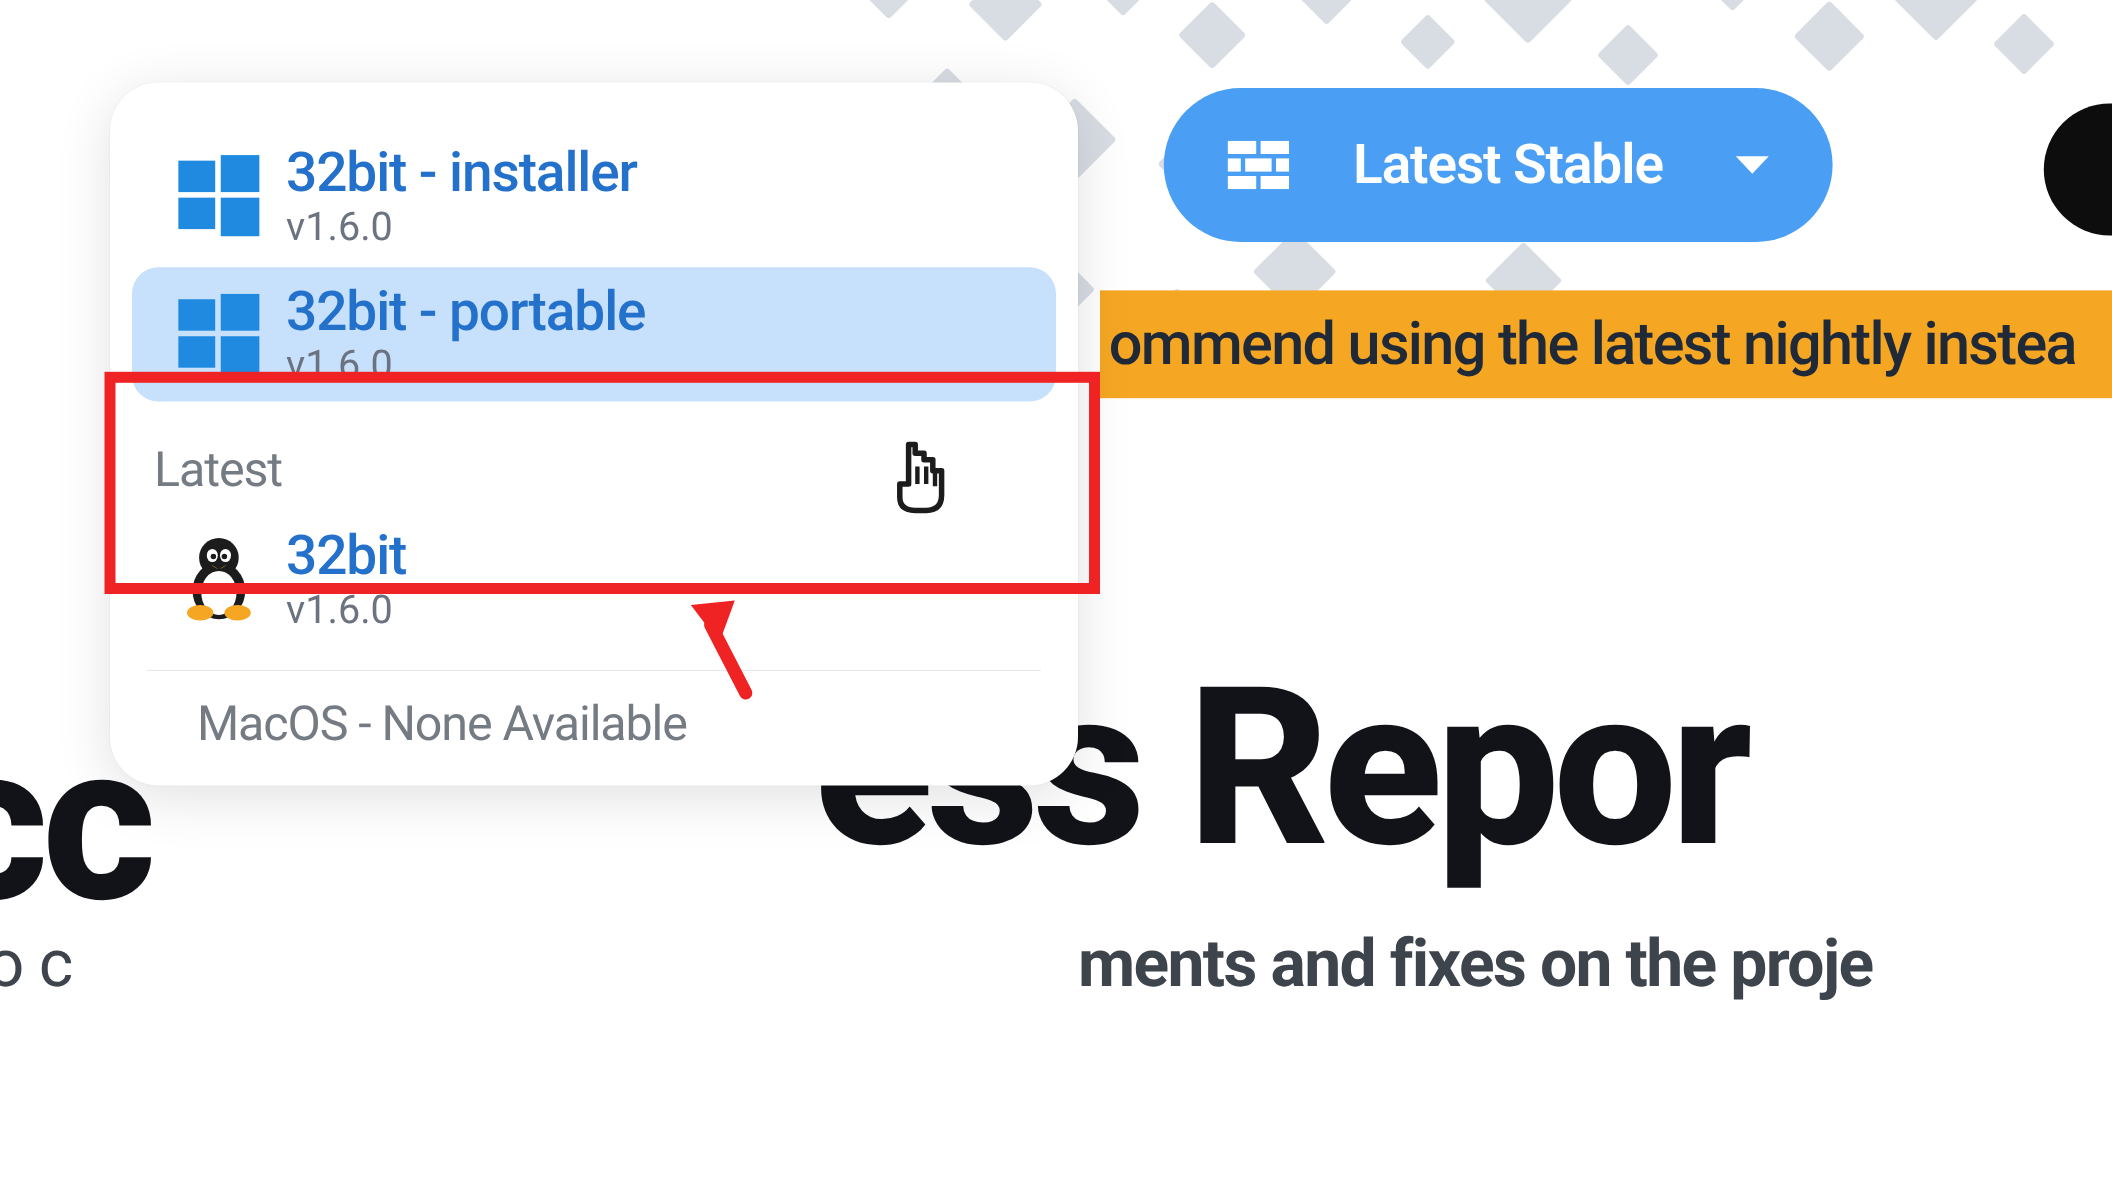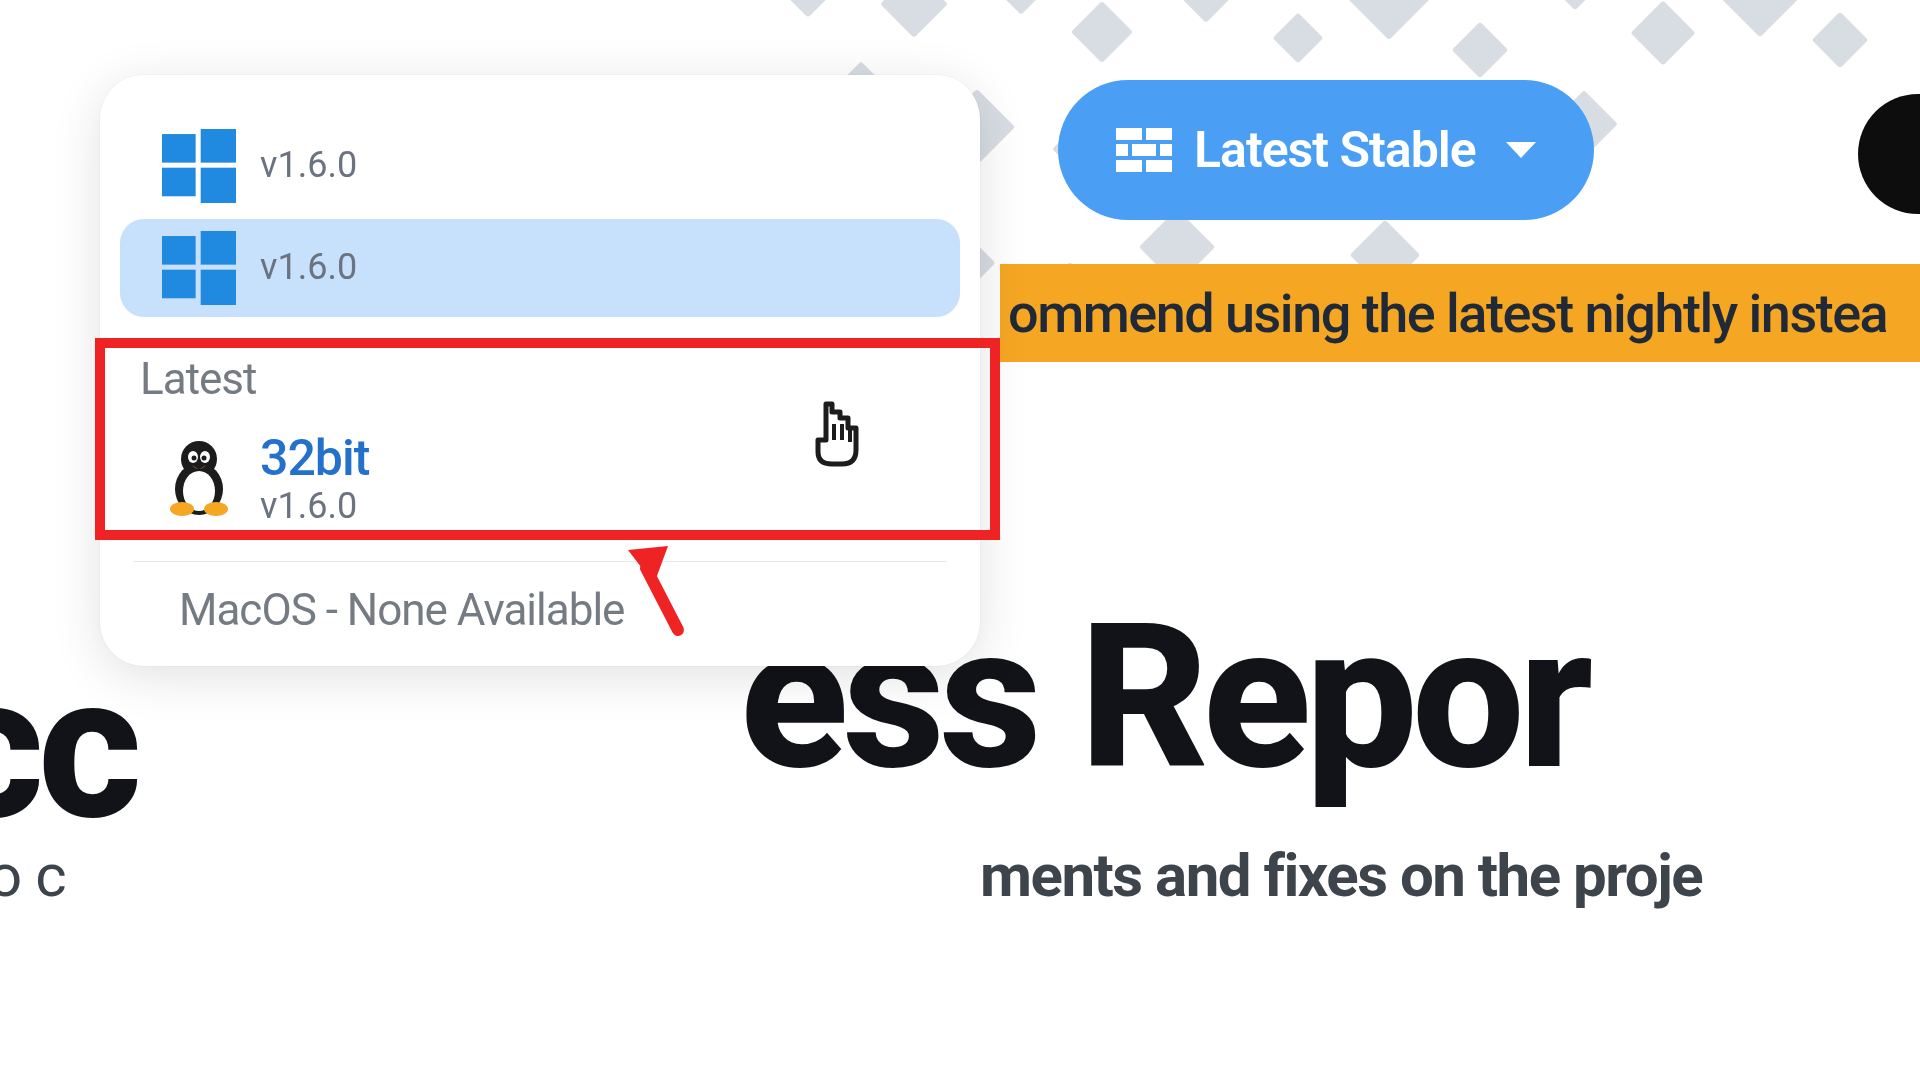--- a/index.html
+++ b/index.html
@@ -135,20 +135,21 @@
     height: 140px;
     padding: 0 58px;
     border-radius: 70px;
     display: flex;
     align-items: center;
     font-size: 50px;
     font-weight: 600;
     z-index: 5;
     cursor: pointer;
     letter-spacing: -1px;
+    gap: 36px;
   }
   .stable-btn .brick-icon {
     margin-right: 22px;
     display: flex;
     align-items: center;
   }
   .stable-btn .chev {
     margin-left: 30px;
     display: flex;
     align-items: center;
@@ -272,34 +273,36 @@
   <div class="download-item">
     <span class="icon-wrap">
       <svg width="74" height="74" viewBox="0 0 88 88">
         <rect x="0" y="6" width="40" height="34" fill="#1f8ae0"></rect>
         <rect x="46" y="0" width="42" height="40" fill="#1f8ae0"></rect>
         <rect x="0" y="46" width="40" height="34" fill="#1f8ae0"></rect>
         <rect x="46" y="46" width="42" height="42" fill="#1f8ae0"></rect>
       </svg>
     </span>
     <div class="texts">
+      <div class="title">32bit - installer</div>
       <div class="version">v1.6.0</div>
     </div>
   </div>
 
   <div class="download-item highlighted">
     <span class="icon-wrap">
       <svg width="74" height="74" viewBox="0 0 88 88">
         <rect x="0" y="6" width="40" height="34" fill="#1f8ae0"></rect>
         <rect x="46" y="0" width="42" height="40" fill="#1f8ae0"></rect>
         <rect x="0" y="46" width="40" height="34" fill="#1f8ae0"></rect>
         <rect x="46" y="46" width="42" height="42" fill="#1f8ae0"></rect>
       </svg>
     </span>
     <div class="texts">
+      <div class="title">32bit - portable</div>
       <div class="version">v1.6.0</div>
     </div>
   </div>
 
   <div class="group-label linux">Latest</div>
 
   <div class="download-item">
     <span class="icon-wrap">
       <svg width="66" height="78" viewBox="0 0 66 78">
         <ellipse cx="33" cy="20" rx="18" ry="18" fill="#1c1c1c"></ellipse>

